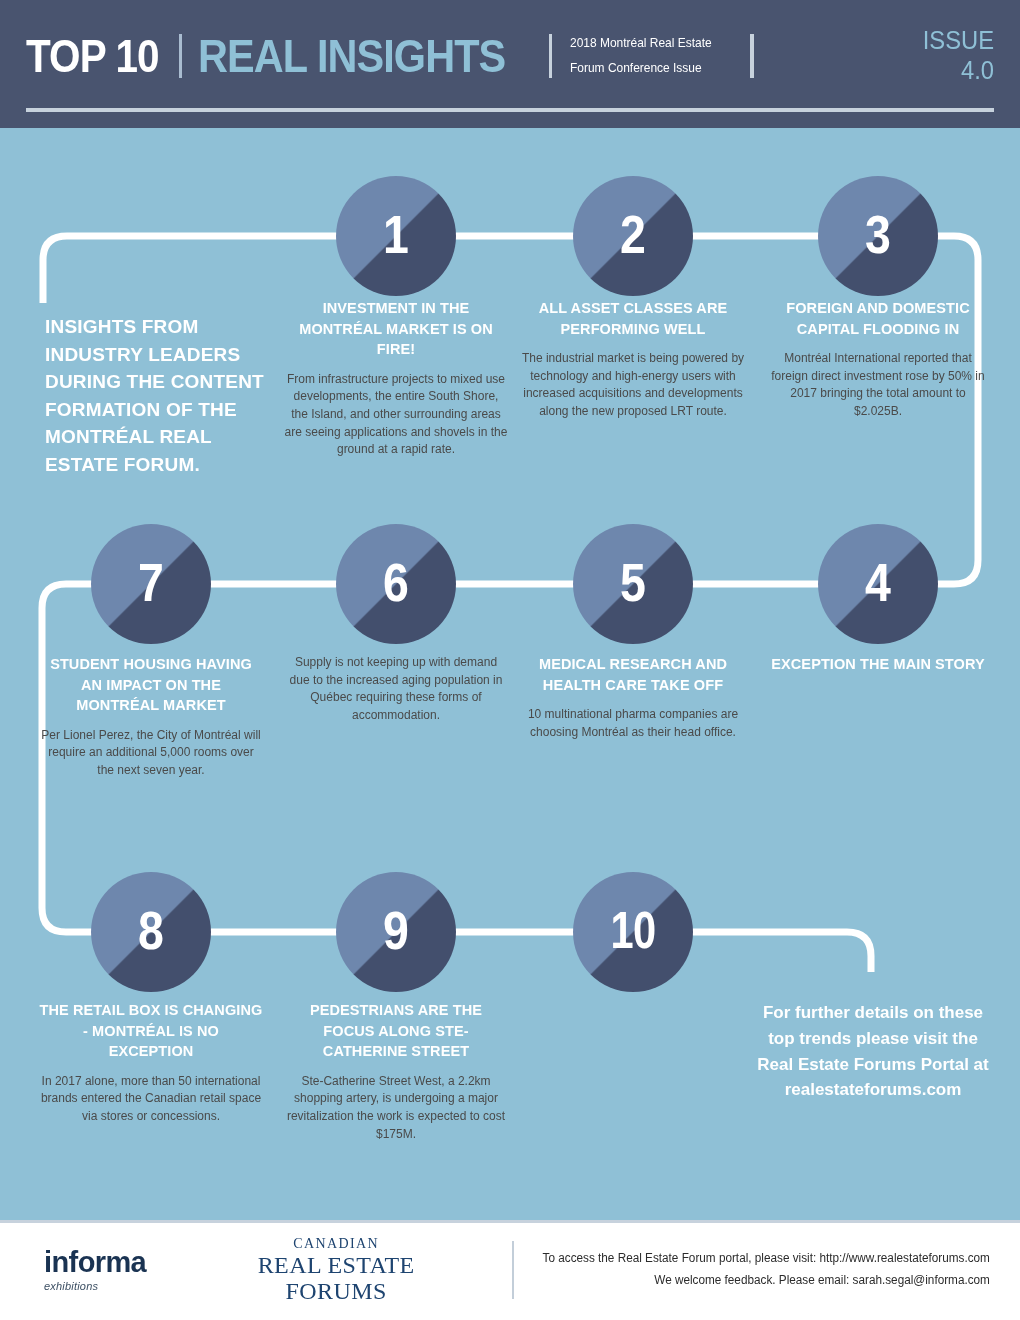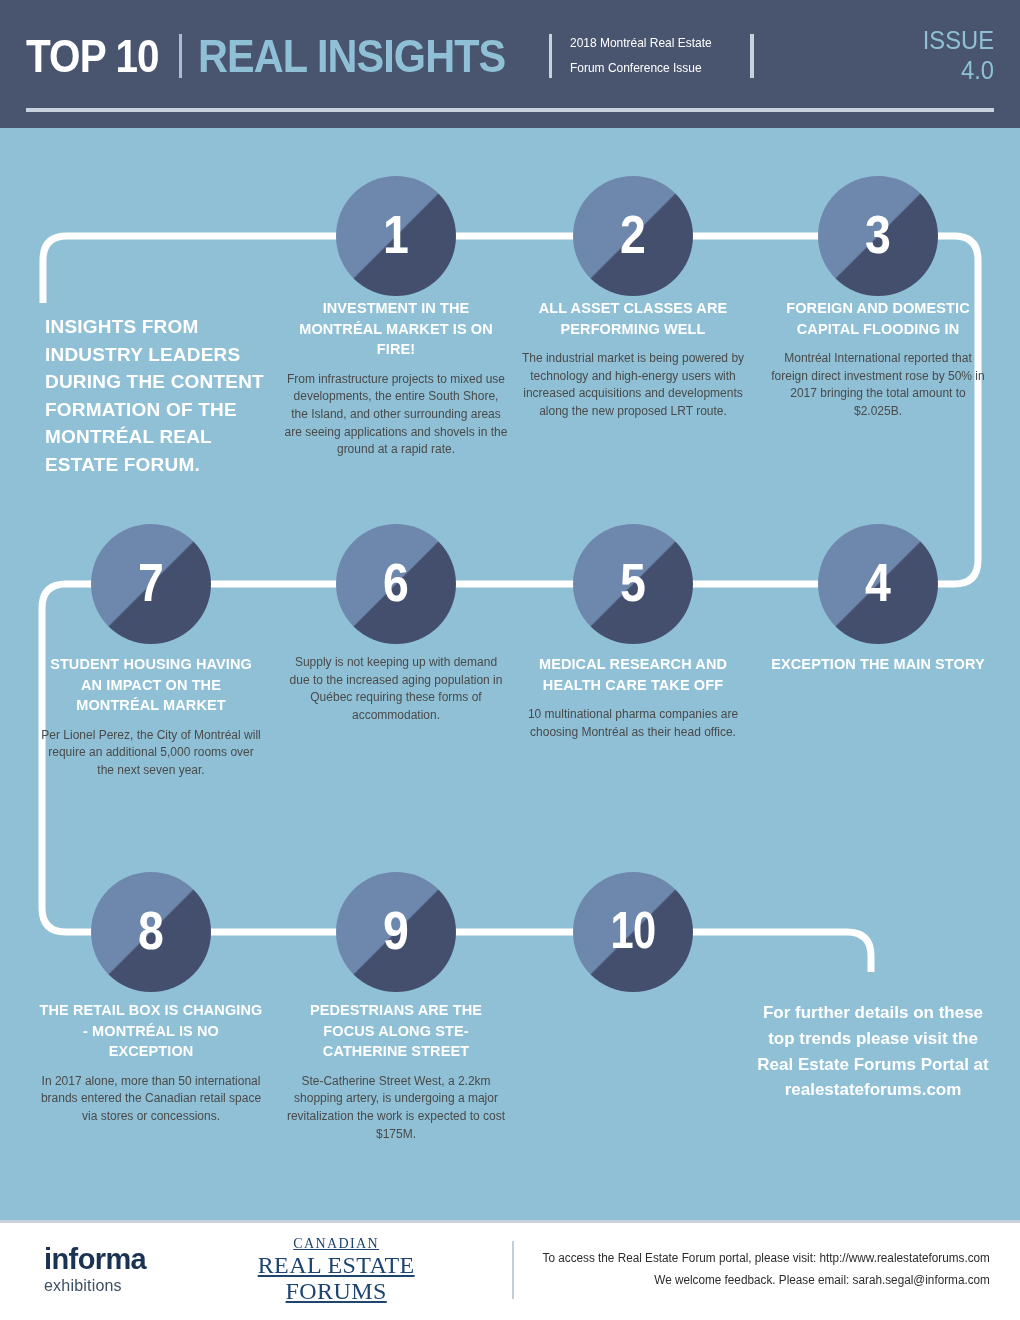--- a/index.html
+++ b/index.html
@@ -216,31 +216,31 @@
   }
   .logo-informa .word {
     font-family: "Liberation Sans", sans-serif;
     font-size: 29px;
     font-weight: bold;
     color: #1a3352;
     letter-spacing: -0.6px;
     line-height: 1;
   }
   .logo-informa .sub {
-    font-size: 16px;
+    font-size: 11px;
     color: #3c4f63;
     letter-spacing: 0.2px;
     margin-top: 3px;
+    font-style: italic;
   }
   .logo-cref {
     margin-left: 48px;
     text-align: center;
     font-family: "Liberation Serif", serif;
     color: #1e4470;
-    text-decoration: underline;
   }
   .logo-cref .top {
     font-size: 14px;
     letter-spacing: 1.4px;
     margin-bottom: 1px;
   }
   .logo-cref .bot {
     font-size: 24px;
     letter-spacing: 0.4px;
     line-height: 1.05;

